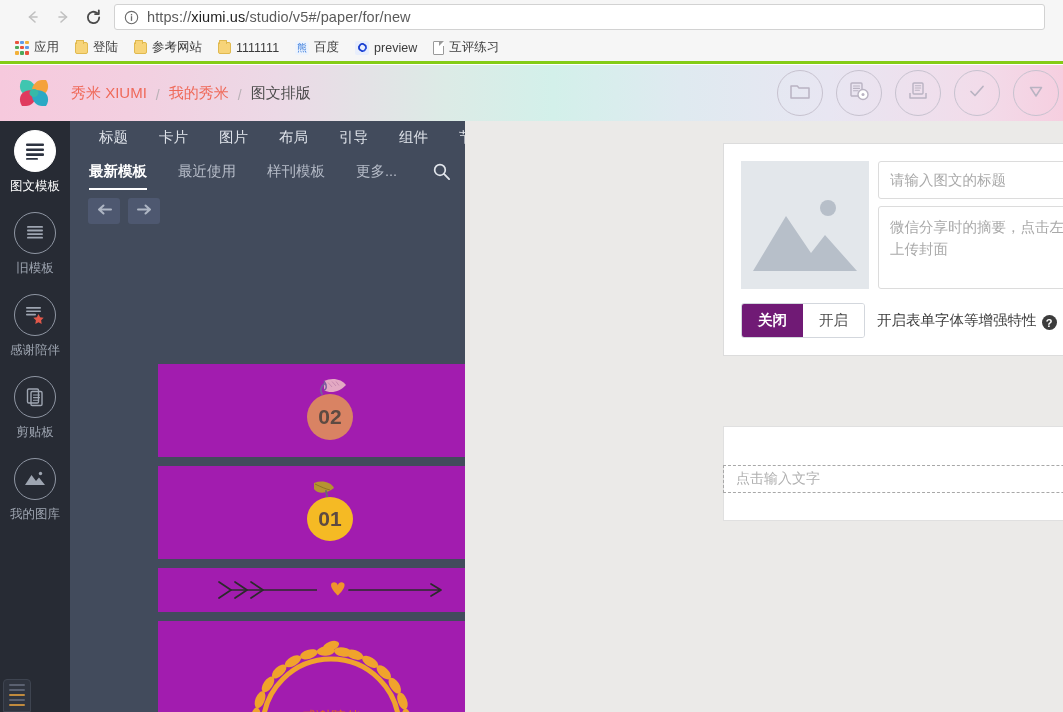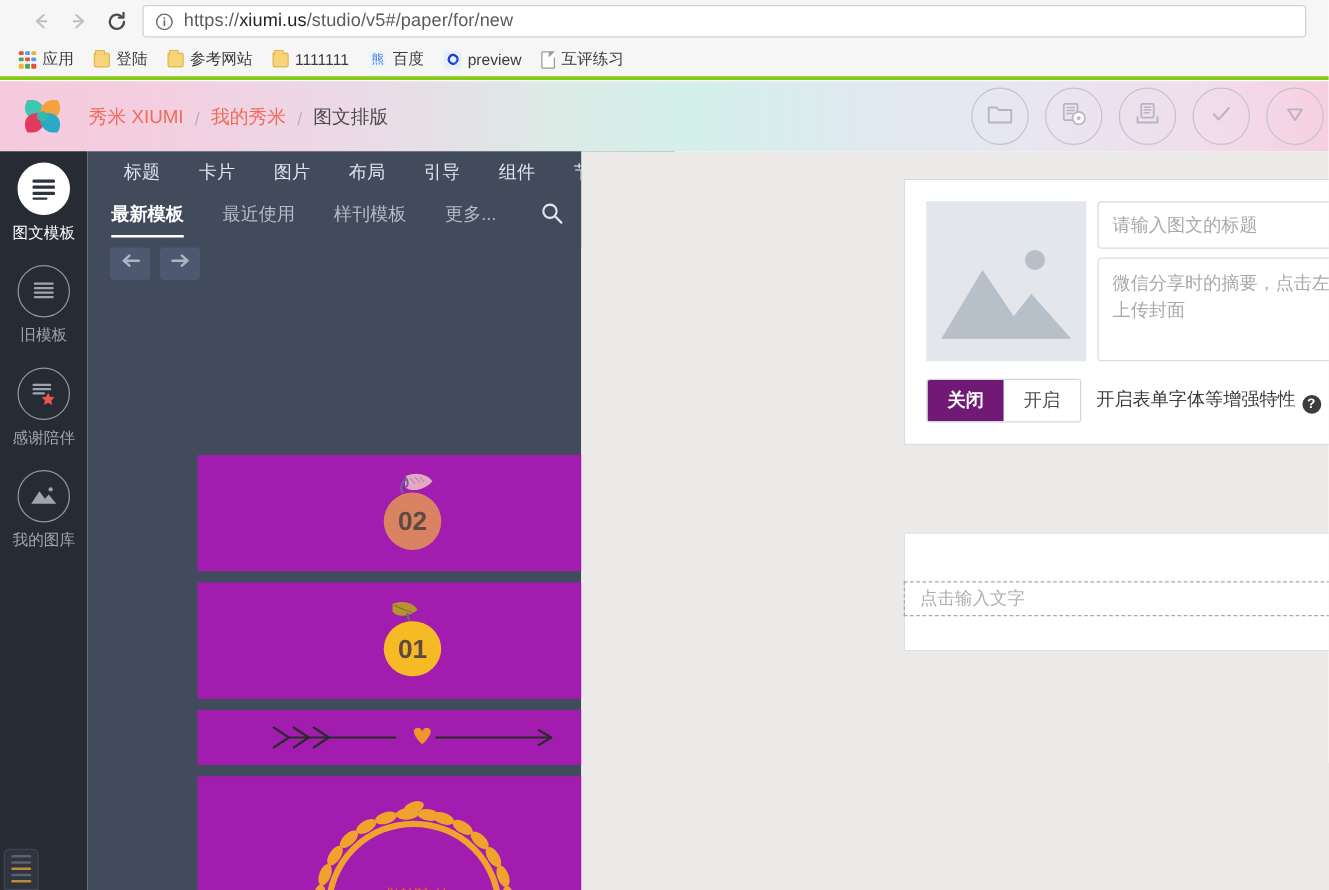--- a/index.html
+++ b/index.html
@@ -310,20 +310,30 @@
   <div class="side-item">
     <span class="side-circle">
       <svg width="24" height="22" viewBox="0 0 24 22">
           <rect x="3" y="3" width="15" height="1.7" rx=".8" fill="#9ea5b1"></rect>
           <rect x="3" y="6.4" width="15" height="1.7" rx=".8" fill="#9ea5b1"></rect>
           <rect x="3" y="9.8" width="10" height="1.7" rx=".8" fill="#9ea5b1"></rect>
           <path d="M15.5 10 L17.1 13.3 L20.7 13.8 L18.1 16.3 L18.7 19.9 L15.5 18.2 L12.3 19.9 L12.9 16.3 L10.3 13.8 L13.9 13.3 Z" fill="#e2584a"></path>
         </svg>
     </span>
     <span class="side-label">感谢陪伴</span>
+  </div>
+  <div class="side-item">
+    <span class="side-circle">
+      <svg width="22" height="22" viewBox="0 0 22 22">
+          <rect x="3.5" y="3" width="11" height="14" rx="1.3" fill="none" stroke="#9ea5b1" stroke-width="1.4"></rect>
+          <rect x="7" y="5.5" width="11" height="14" rx="1.3" fill="none" stroke="#9ea5b1" stroke-width="1.4"></rect>
+          <path d="M9.5 9 H15.5 M9.5 11.6 H15.5 M9.5 14.2 H13.6" stroke="#9ea5b1" stroke-width="1.1" stroke-linecap="round"></path>
+        </svg>
+    </span>
+    <span class="side-label">剪贴板</span>
   </div>
   <div class="side-item">
     <span class="side-circle">
       <svg width="24" height="20" viewBox="0 0 24 20">
           <path d="M2 16 L8.5 6 L13 12 L16 8.5 L22 16 Z" fill="#9ea5b1"></path>
           <circle cx="17.5" cy="4.5" r="1.7" fill="#9ea5b1"></circle>
         </svg>
     </span>
     <span class="side-label">我的图库</span>
   </div>

